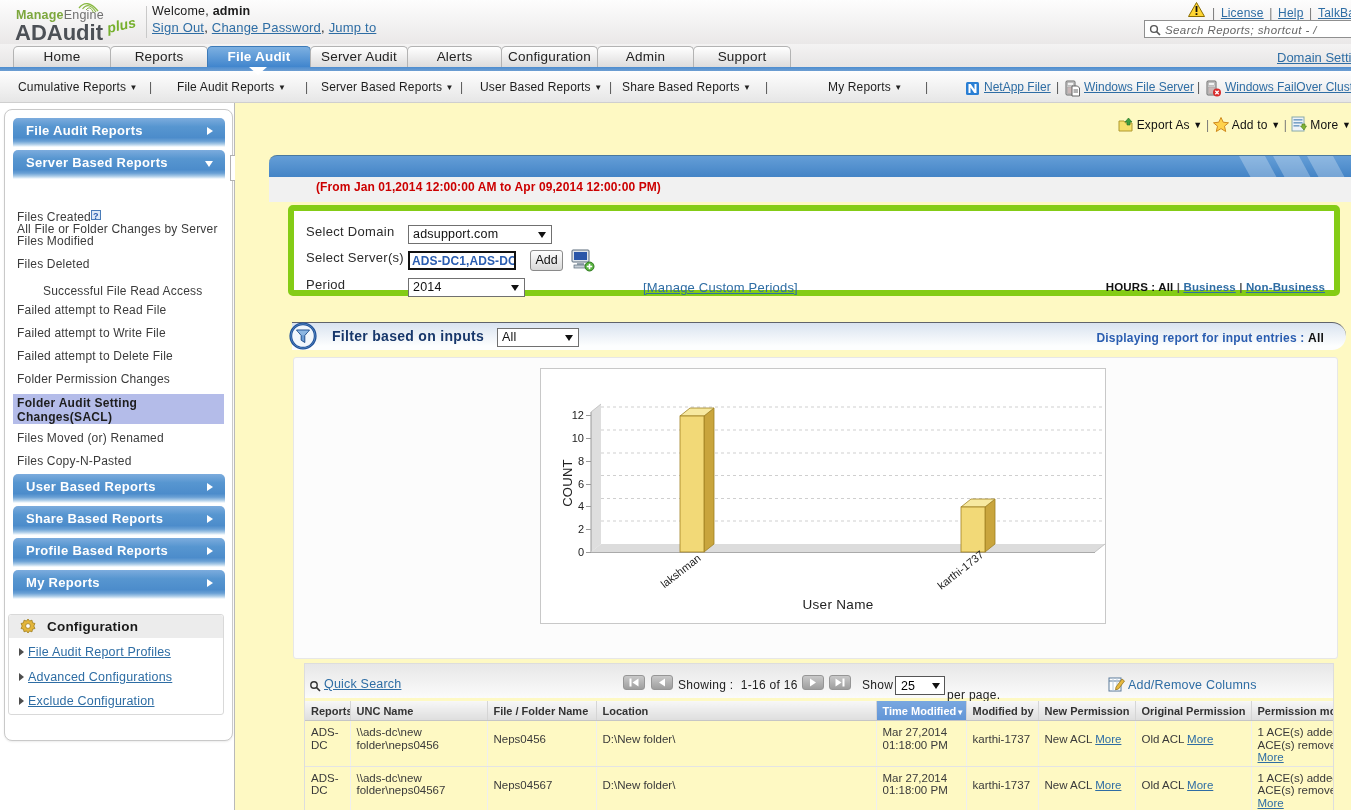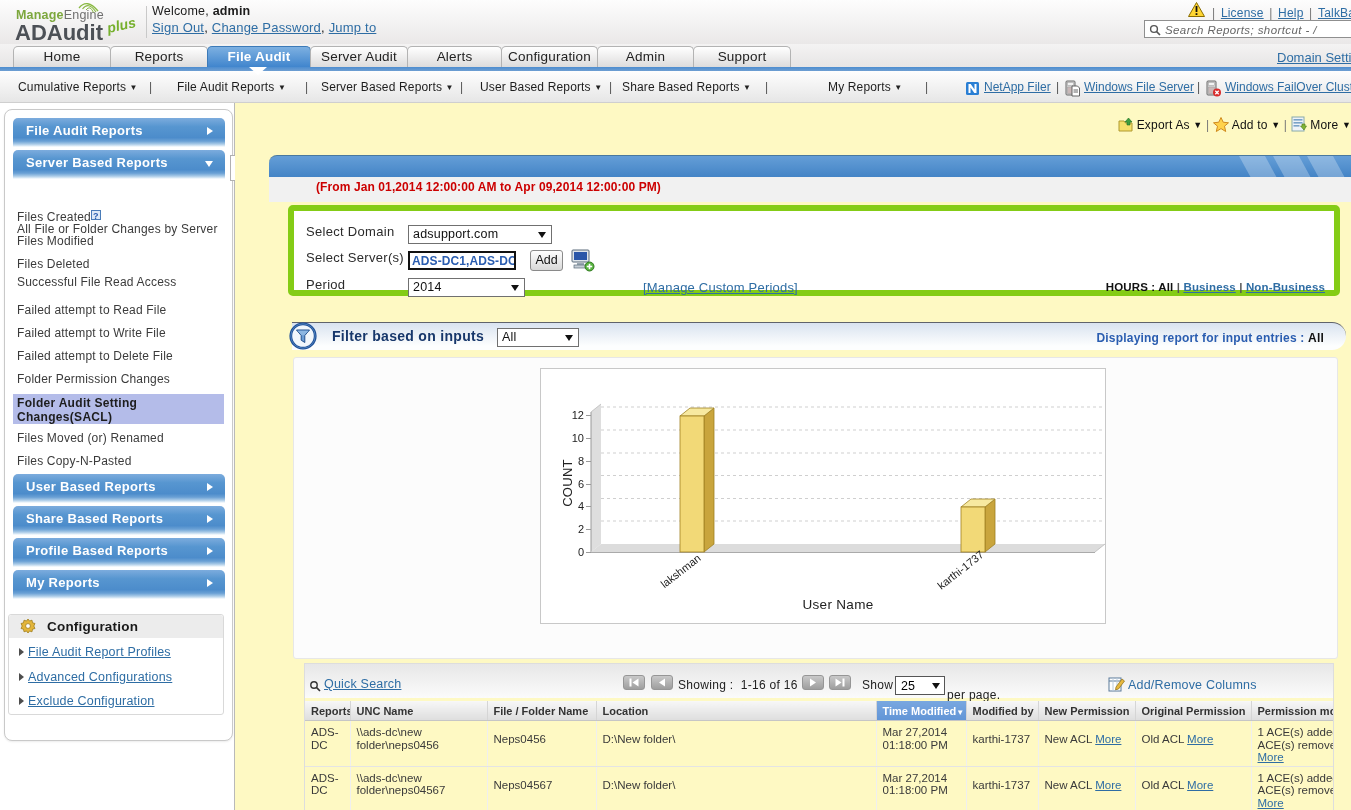--- a/index.html
+++ b/index.html
@@ -179,21 +179,21 @@
  <span class="n2l" style="left:1225px"><a href="#">Windows FailOver Cluster</a></span>
 </div>
 
 <div class="abs" id="sidecard"></div>
 <div class="shead abs" style="left:13px;top:118px;">File Audit Reports<span class="arr r"></span></div>
 <div class="shead abs" style="left:13px;top:150px;">Server Based Reports<span class="arr d"></span></div>
 <div class="sitem abs" style="top:186px;margin-top:36px;">All File or Folder Changes by Server</div>
 <div class="sitem abs" style="top:210px;">Files Created<span style="display:inline-block;border:1px solid #4a7cb8;background:#dce9f7;color:#2a5db0;font-size:9px;font-weight:bold;width:10px;height:10px;line-height:10px;text-align:center;vertical-align:2px;">?</span></div>
 <div class="sitem abs" style="top:234px;">Files Modified</div>
 <div class="sitem abs" style="top:257px;">Files Deleted</div>
-<div class="sitem abs" style="top:275px;">Successful File Read Access</div>
+<div class="sitem abs" style="top:284px;margin-left:26px;">Successful File Read Access</div>
 <div class="sitem abs" style="top:303px;">Failed attempt to Read File</div>
 <div class="sitem abs" style="top:326px;">Failed attempt to Write File</div>
 <div class="sitem abs" style="top:349px;">Failed attempt to Delete File</div>
 <div class="sitem abs" style="top:372px;">Folder Permission Changes</div>
 <div class="abs" id="selitem">Folder Audit Setting<br>Changes(SACL)</div>
 <div class="sitem abs" style="top:431px;">Files Moved (or) Renamed</div>
 <div class="sitem abs" style="top:454px;">Files Copy-N-Pasted</div>
 <div class="shead abs" style="left:13px;top:474px;">User Based Reports<span class="arr r"></span></div>
 <div class="shead abs" style="left:13px;top:506px;">Share Based Reports<span class="arr r"></span></div>
 <div class="shead abs" style="left:13px;top:538px;">Profile Based Reports<span class="arr r"></span></div>

